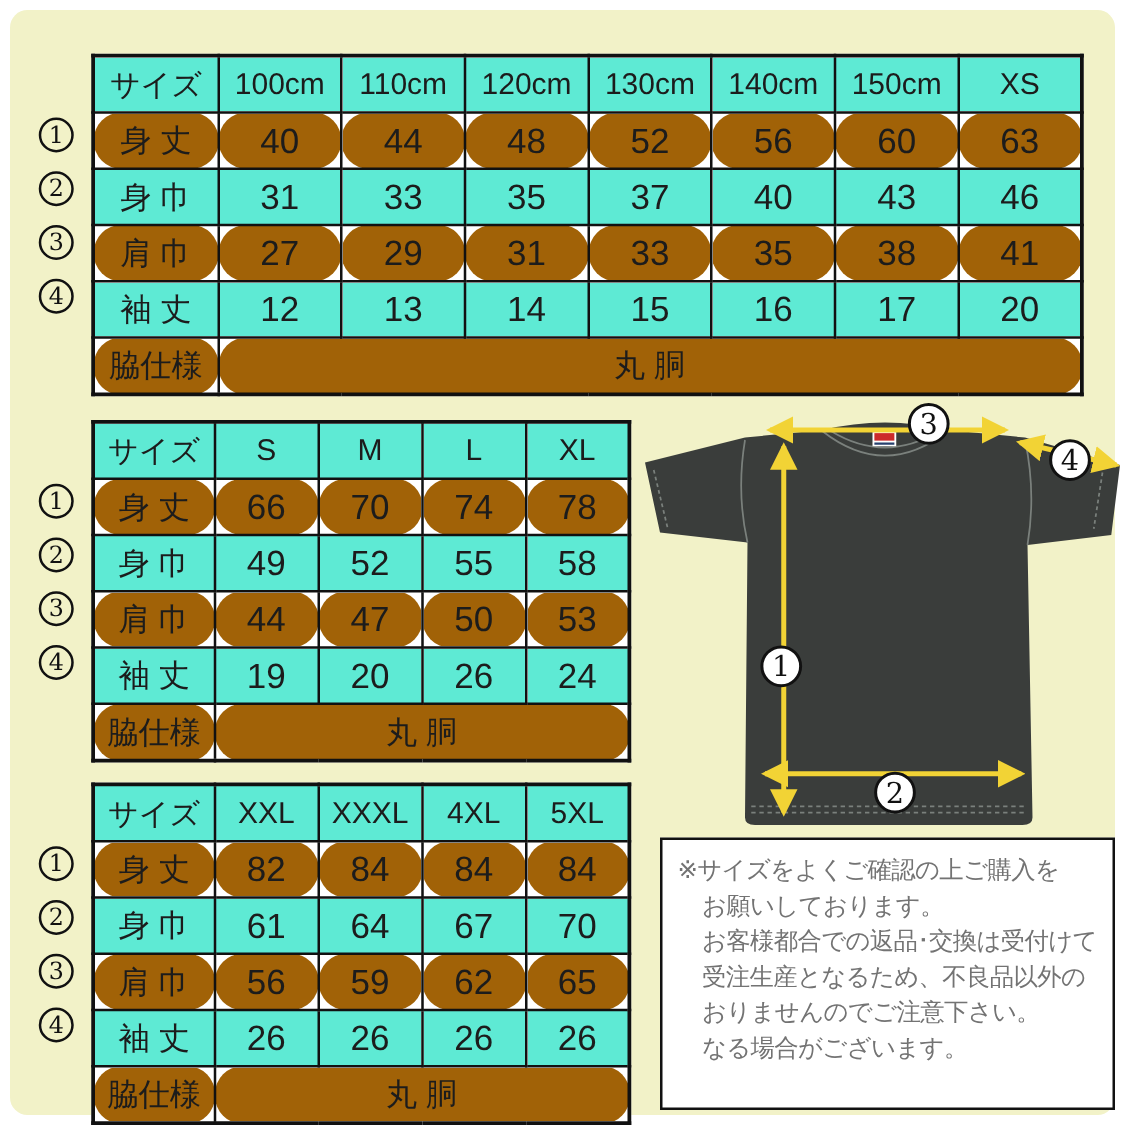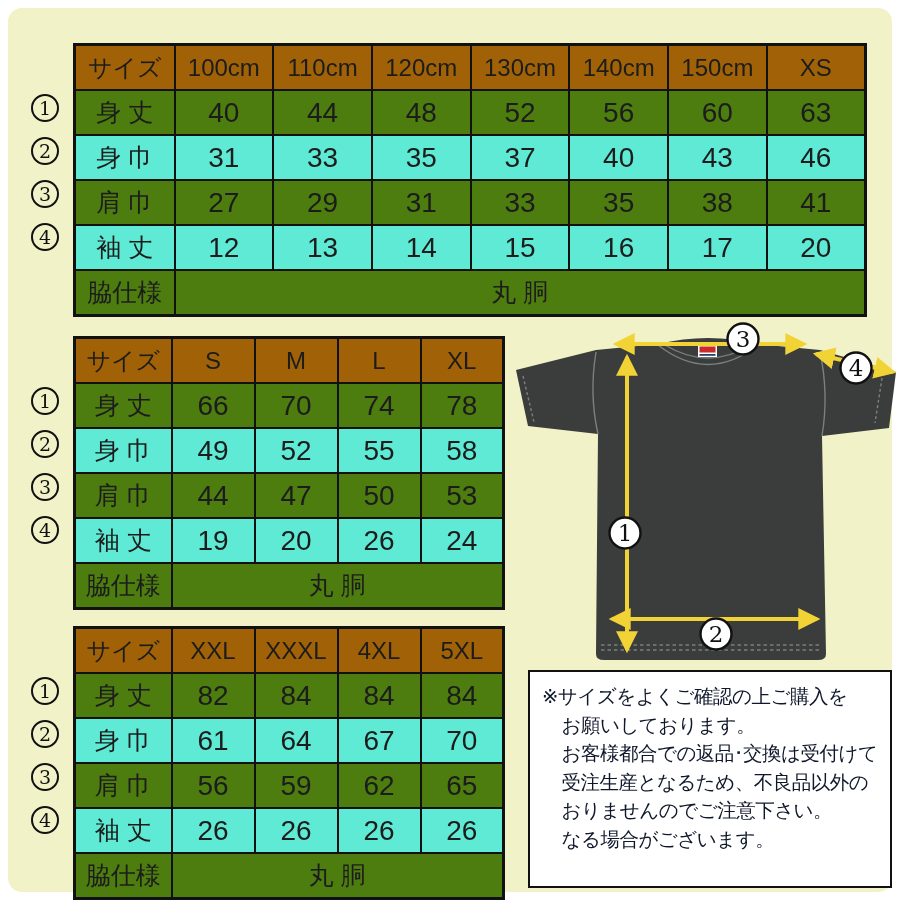--- a/index.html
+++ b/index.html
@@ -31,28 +31,28 @@
     height: 43px;
     padding: 0;
     text-align: center;
     vertical-align: middle;
     color: #1c1c1c;
     overflow: hidden;
     white-space: nowrap;
   }
   .table-block table { border: 3px solid #111111; }
   .table-block th {
-    background: #a16207;
+    background: #5eead4;
     font-size: 24px;
     font-weight: normal;
   }
   .table-block td.label-col { font-size: 25px; }
   .table-block td.num { font-size: 28px; }
   .table-block tr.gray td { background: #5eead4; }
-  .table-block tr.white td { background: #4d7c0f; }
+  .table-block tr.white td { background: #a16207; border-radius: 22px; }
   .table-block td.footer-value { font-size: 25px; background: #ffffff; }
 
   .t1 { left: 23px; top: 35px; width: 837px; height: 258px; }
   .t1 table { width: 794px; }
   .t1 col.label { width: 100px; }
   .t2 { left: 23px; top: 328px; width: 474px; height: 258px; }
   .t3 { left: 23px; top: 618px; width: 474px; height: 258px; }
   .t2 table, .t3 table { width: 432px; }
   .t2 col.label, .t3 col.label { width: 97px; }
 
@@ -77,21 +77,21 @@
 
   
   .notice {
     position: absolute;
     left: 520px; top: 662px;
     width: 364px; height: 218px;
     box-sizing: border-box;
     background: #ffffff;
     border: 2px solid #111111;
     padding: 10px 12px 8px 12px;
-    color: #0f172a;
+    color: #737373;
   }
   .notice .line {
     font-size: 19.5px;
     line-height: 28.5px;
     letter-spacing: -0.5px;
     white-space: nowrap;
     padding-left: 1em;
   }
   .notice .line.first { padding-left: 0; }
 </style>

